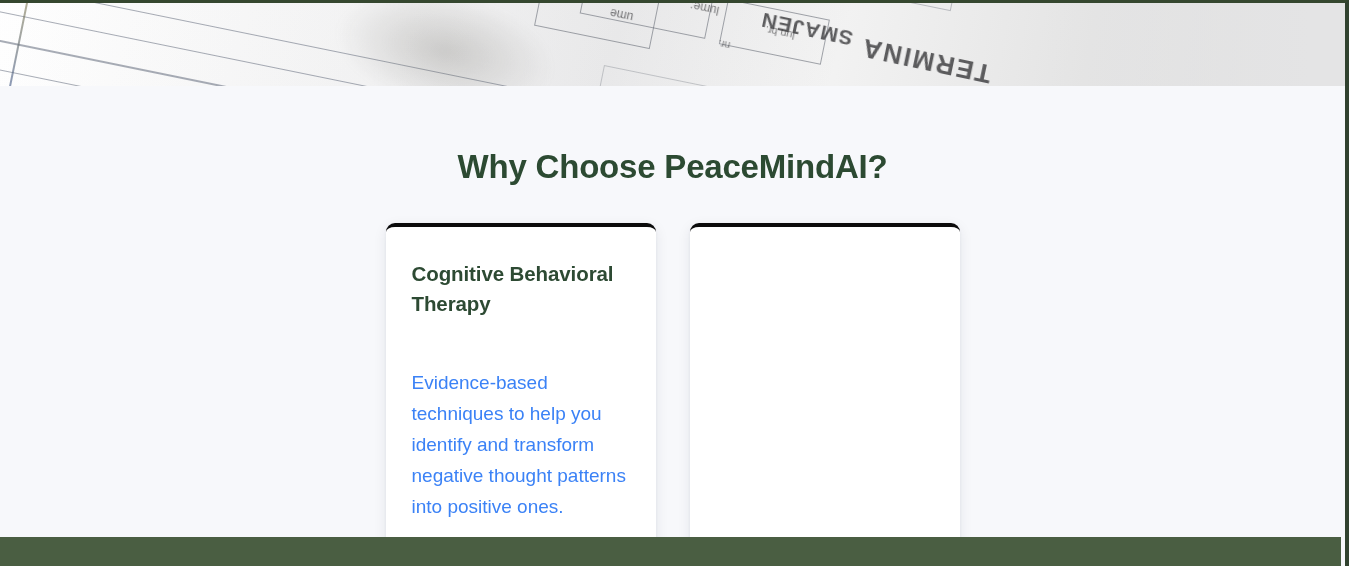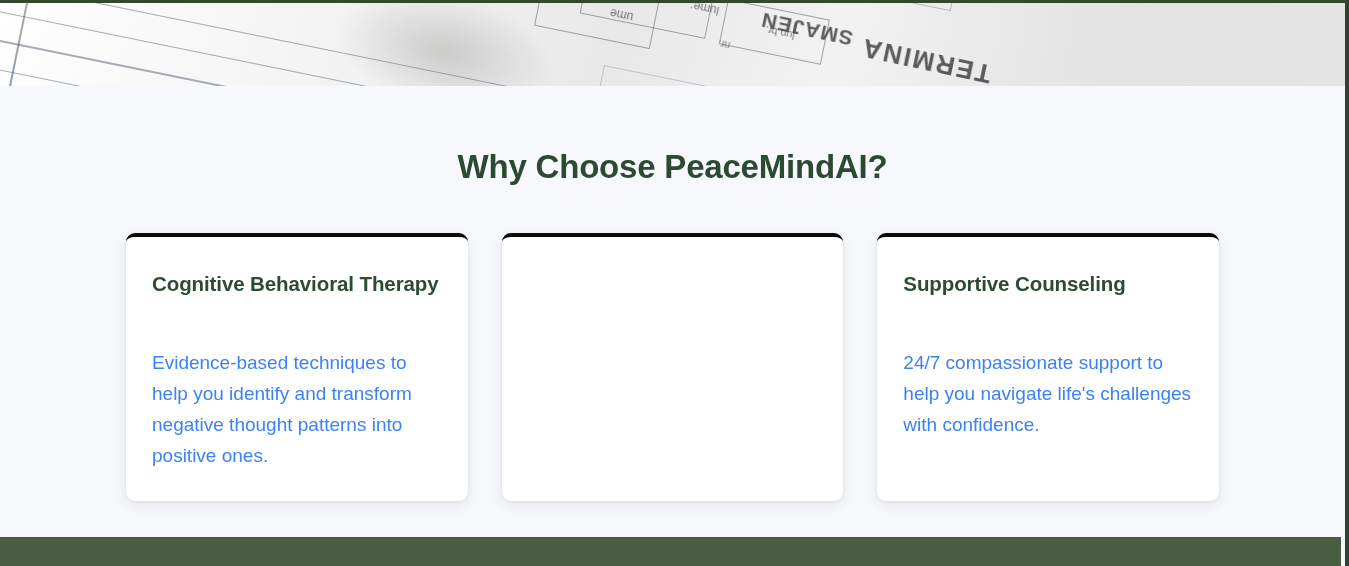--- a/index.html
+++ b/index.html
@@ -119,33 +119,33 @@
     height: 451px;
   }
 
   .section-title {
     text-align: center;
     font-size: 33px;
     line-height: 1.15;
     font-weight: 700;
     color: #2c4a32;
     letter-spacing: -0.2px;
-    margin-bottom: 47px;
+    margin-bottom: 37px;
   }
 
   .cards-row {
     display: flex;
     justify-content: center;
     gap: 34px;
     padding: 0 126px;
   }
 
   .feature-card {
     position: relative;
-    width: 342px;
+    width: 270px;
     min-height: 218px;
     background: #ffffff;
     border-radius: 9px;
     border-top: 4px solid #0b0b0b;
     box-shadow: 0 4px 14px rgba(25,35,60,.085), 0 1px 3px rgba(25,35,60,.06);
     padding: 32px 26px 30px 26px;
   }
 
   .card-title {
     font-size: 20.5px;
@@ -208,24 +208,20 @@
     <div class="cards-row">
 
       <article class="feature-card">
         <h3 class="card-title">Cognitive Behavioral Therapy</h3>
         <p class="card-body">Evidence-based techniques to help you identify and transform negative thought patterns into positive ones.</p>
       </article>
 
       <article class="feature-card">
       </article>
 
-      <article class="feature-card">
-        <h3 class="card-title">Supportive Counseling</h3>
-        <p class="card-body">24/7 compassionate support to help you navigate life's challenges with confidence.</p>
-      </article>
 
     </div>
   </section>
 
   <footer class="site-footer">
     <span></span>
   </footer>
 
 </div>
 

